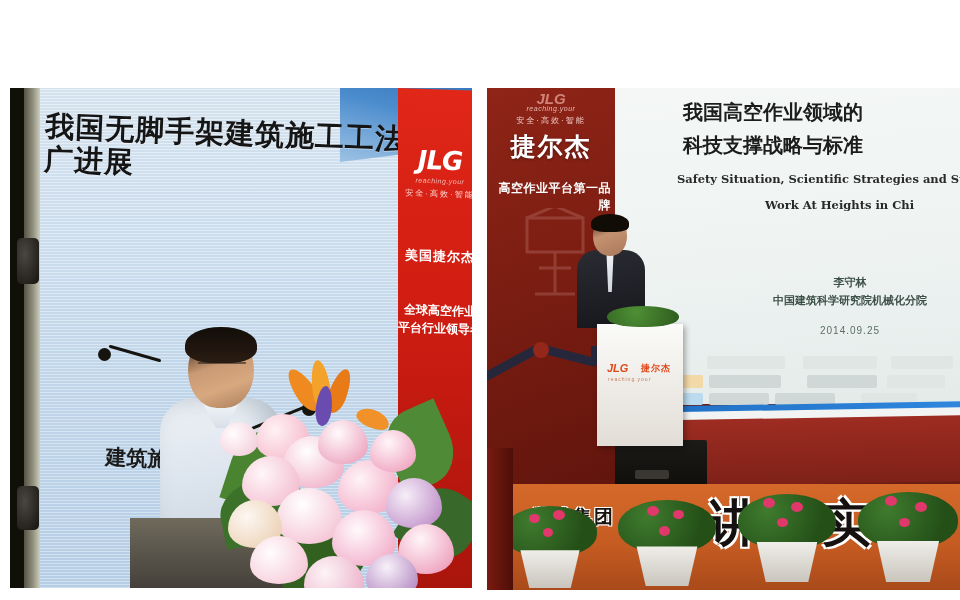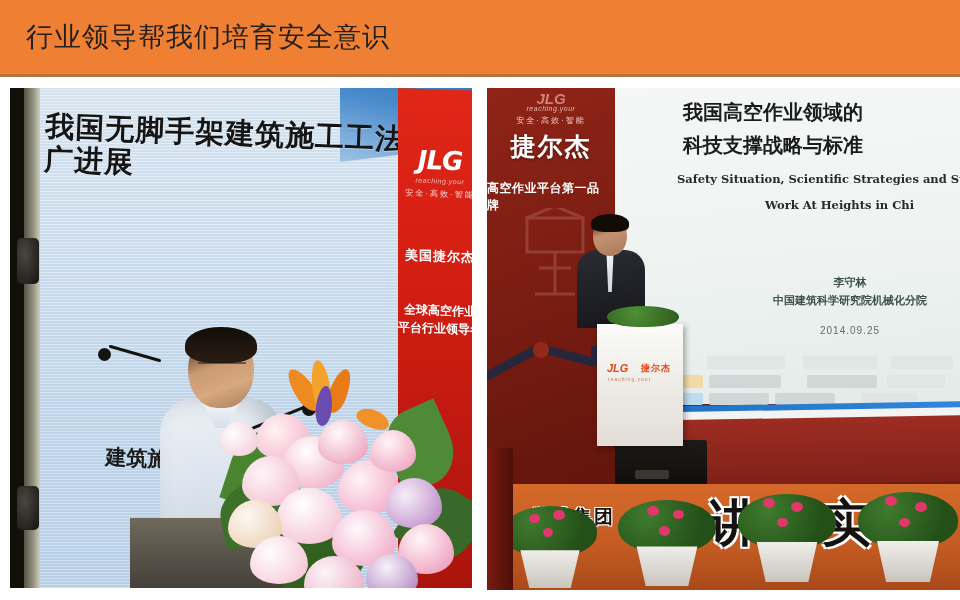--- a/index.html
+++ b/index.html
@@ -177,21 +177,21 @@
   .rp-banner-cn3{
     position:absolute;left:0;top:27px;width:128px;text-align:center;
     font-size:8px;color:#f0c8c2;letter-spacing:2px;
   }
   .rp-banner-cn{
     position:absolute;left:0;top:42px;width:128px;text-align:center;
     font-size:25px;font-weight:bold;color:#ffffff;letter-spacing:2px;
     text-shadow:0 1px 3px rgba(0,0,0,.4);
   }
   .rp-banner-cn2{
-    position:absolute;left:0;top:92px;width:124px;text-align:left;
+    position:absolute;left:0;top:92px;width:124px;text-align:right;
     font-size:12px;font-weight:bold;color:#ffffff;letter-spacing:.5px;
   }
   .rp-lift{
     position:absolute;left:22px;top:120px;width:92px;height:105px;
     opacity:.17;
   }
   .rp-boom{
     position:absolute;left:-4px;top:238px;width:150px;height:60px;opacity:.85;
   }
   
@@ -314,23 +314,20 @@
     border-radius:50% 50% 45% 45%;
     background:radial-gradient(circle at 30% 30%,#3f7b2e,#245018 70%);
   }
   .bloom{position:absolute;border-radius:50%;background:#e0386a;}
 </style>
 </head>
 <body>
 
 <div class="slide">
 
-  <div class="header">
-    <div class="header-title">行业领导帮我们培育安全意识</div>
-  </div>
 
   <div class="photo" id="photo-left">
 
     <div class="layer lp-screen"></div>
     <div class="layer lp-scan"></div>
 
     <div class="layer lp-bluebar"></div>
 
     <div class="layer lp-headline">我国无脚手架建筑施工工法推广进展</div>
 

